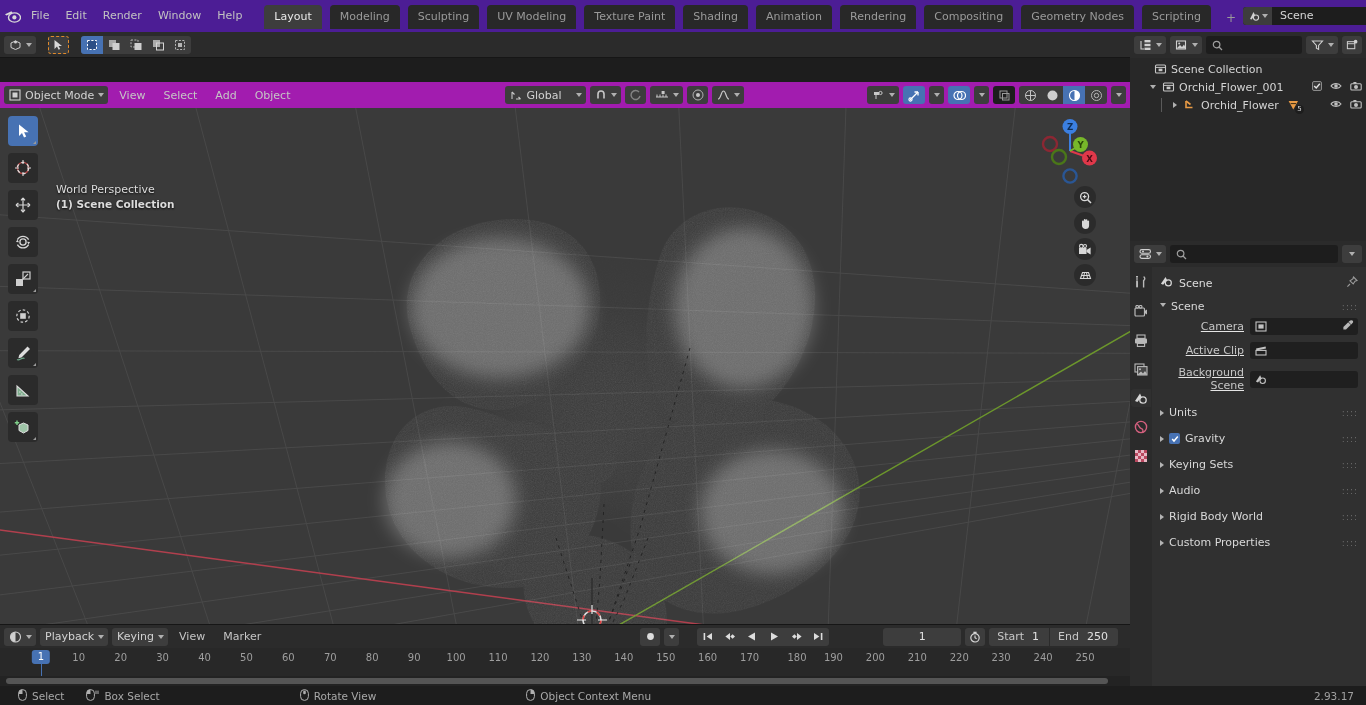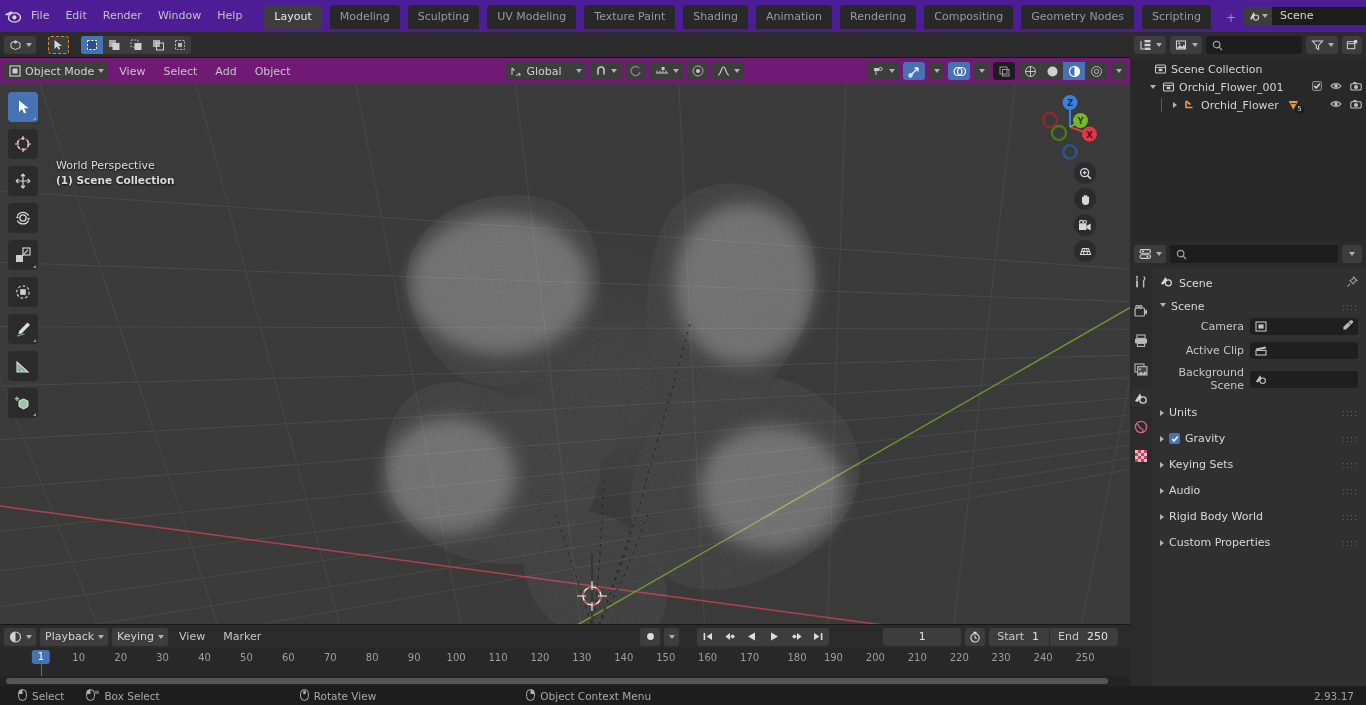--- a/index.html
+++ b/index.html
@@ -44,21 +44,21 @@
   .chev { width:0;height:0;border-left:3px solid transparent;border-right:3px solid transparent;border-top:4px solid #b0b0b0; }
 
   
   .middle { display: flex; flex: 1; min-height: 0; }
   .left-col { display:flex; flex-direction:column; width: 1130px; flex: none; }
   .vp-header {
     height: 26px; background: #2b2b2b; display: flex; align-items: center; padding: 0 4px;
     gap: 3px; flex: none; border-bottom: 1px solid #161616;
   }
   .vp-header2 {
-    height: 26px; background: #701a75; display: flex; align-items: center; padding: 0 4px; gap: 4px; flex: none;
+    height: 26px; background: #a21caf; display: flex; align-items: center; padding: 0 4px; gap: 4px; flex: none; margin-top: 24px;
   }
   .hbtn {
     height: 18px; min-width: 18px; background: #3d3d3d; border-radius: 3px; display: flex;
     align-items: center; justify-content: center; padding: 0 4px; color: #c8c8c8; font-size: 11px;
   }
   .hbtn.on { background: #4772b3; color: #fff; }
   .hbtn.pressed { background: #1d1d1d; }
   .seg { display: flex; background: #3d3d3d; border-radius: 3px; overflow: hidden; }
   .seg > div { width: 22px; height: 18px; display: flex; align-items: center; justify-content: center; }
   .seg > div.on { background: #4772b3; }
@@ -132,21 +132,21 @@
   .props-tabs { width: 22px; background:#2b2b2b; display:flex; flex-direction:column; align-items:center; padding-top:6px; gap:11px; flex:none; }
   .ptab { width:20px; height:18px; display:flex; align-items:center; justify-content:center; border-radius:3px 0 0 3px; }
   .ptab.active { background:#303030; }
   .props-content { flex:1; padding: 6px 0 0 0; overflow:hidden; }
 
   .prop-title-row { display:flex; align-items:center; gap:6px; padding: 2px 8px 6px 8px; font-size:11px; color:#dcdcdc; }
   .panel-hdr { display:flex; align-items:center; gap:5px; padding: 3px 8px; font-size:11px; color:#d8d8d8; }
   .panel-hdr .tri { width:0;height:0;border-left:4px solid #b4b4b4;border-top:3.5px solid transparent;border-bottom:3.5px solid transparent; }
   .panel-hdr .tri.open { border-left:3.5px solid transparent;border-right:3.5px solid transparent;border-top:4px solid #b4b4b4; }
   .grip { margin-left:auto; color:#6a6a6a; font-size:9px; letter-spacing:1px; line-height:6px; }
-  .prop-row { display:flex; align-items:center; gap:6px; padding: 2px 8px 2px 0; margin-bottom:3px; }
+  .prop-row { display:flex; align-items:center; gap:6px; padding: 2px 8px 2px 0; margin-bottom:3px;text-decoration:underline; }
   .prop-label { width: 92px; text-align:right; font-size:11px; color:#c6c6c6; flex:none; }
   .prop-field { flex:1; height:17px; background:#1f1f1f; border-radius:3px; display:flex; align-items:center;
     padding: 0 4px; gap:4px; }
   .prop-field .fld-ico { width:14px; height:13px; display:flex; align-items:center; justify-content:center; }
   .eyedrop { margin-left:auto; }
   .chk { width:11px; height:11px; background:#4772b3; border-radius:2px; display:flex; align-items:center; justify-content:center; }
 
   
   .statusbar { height:19px; background:#1d1d1d; display:flex; align-items:center; padding:0 8px; gap:0; flex:none; }
   .status-item { display:flex; align-items:center; gap:5px; font-size:10.5px; color:#a8a8a8; }

